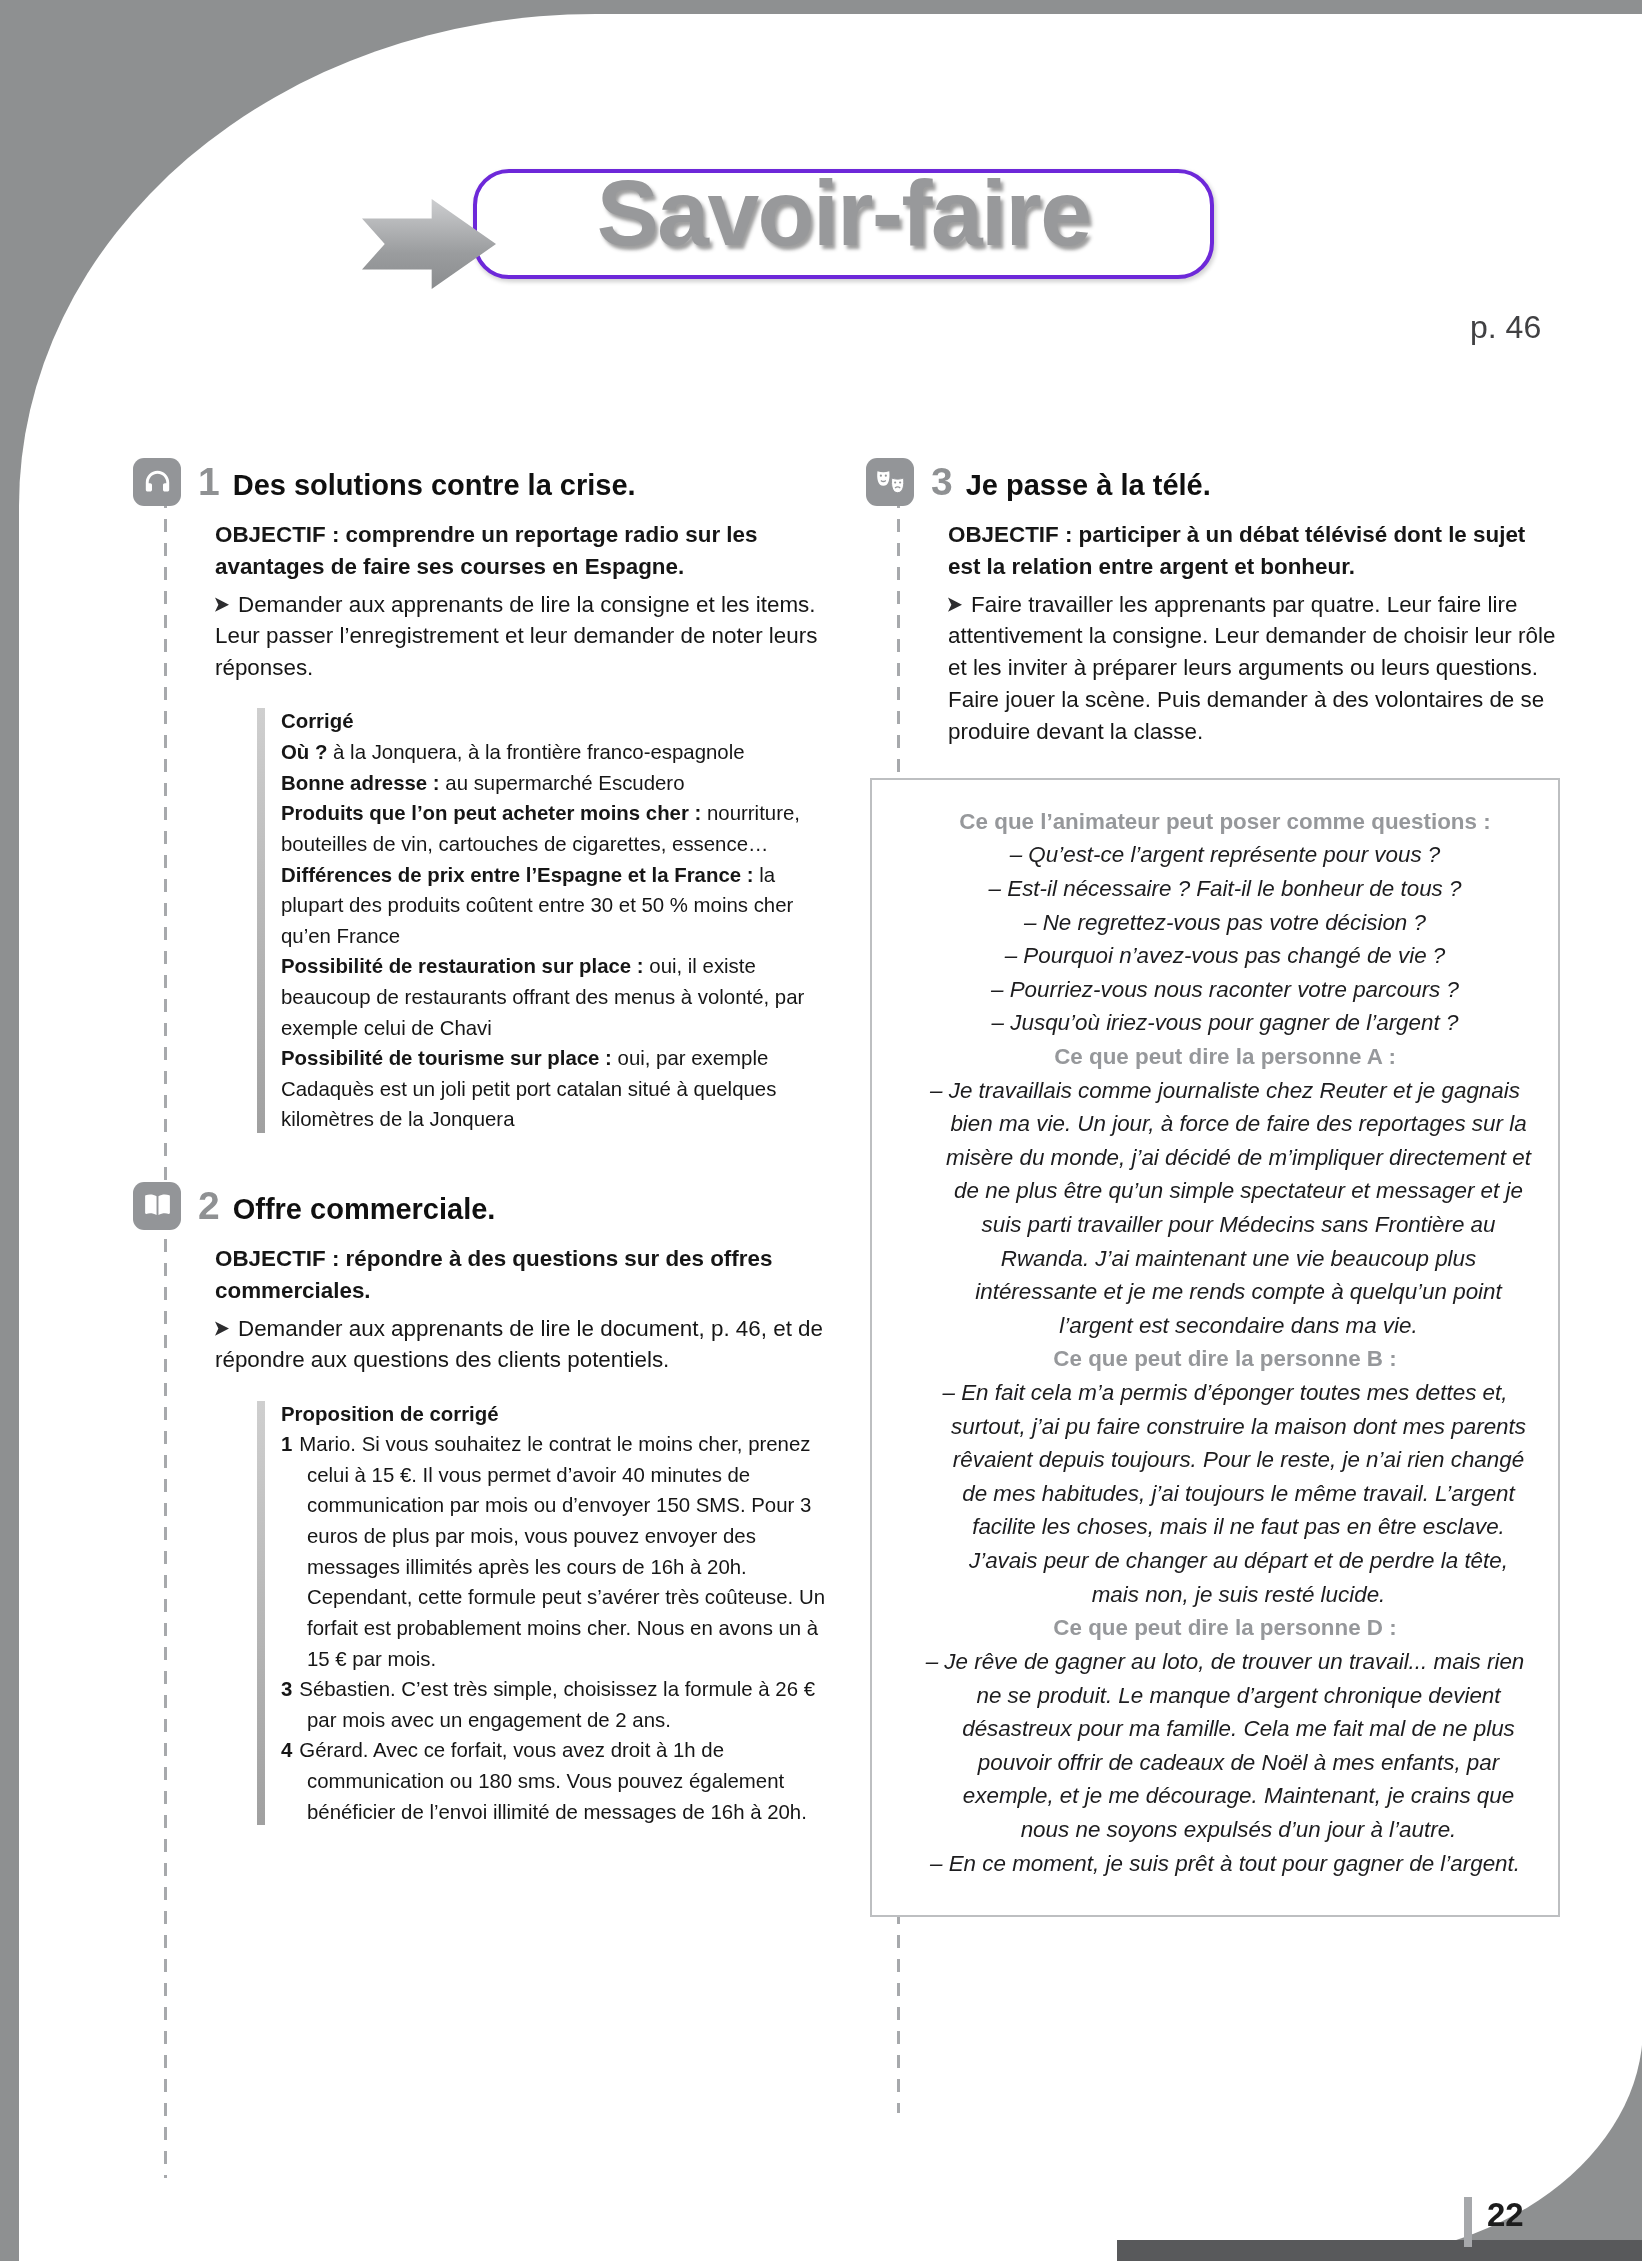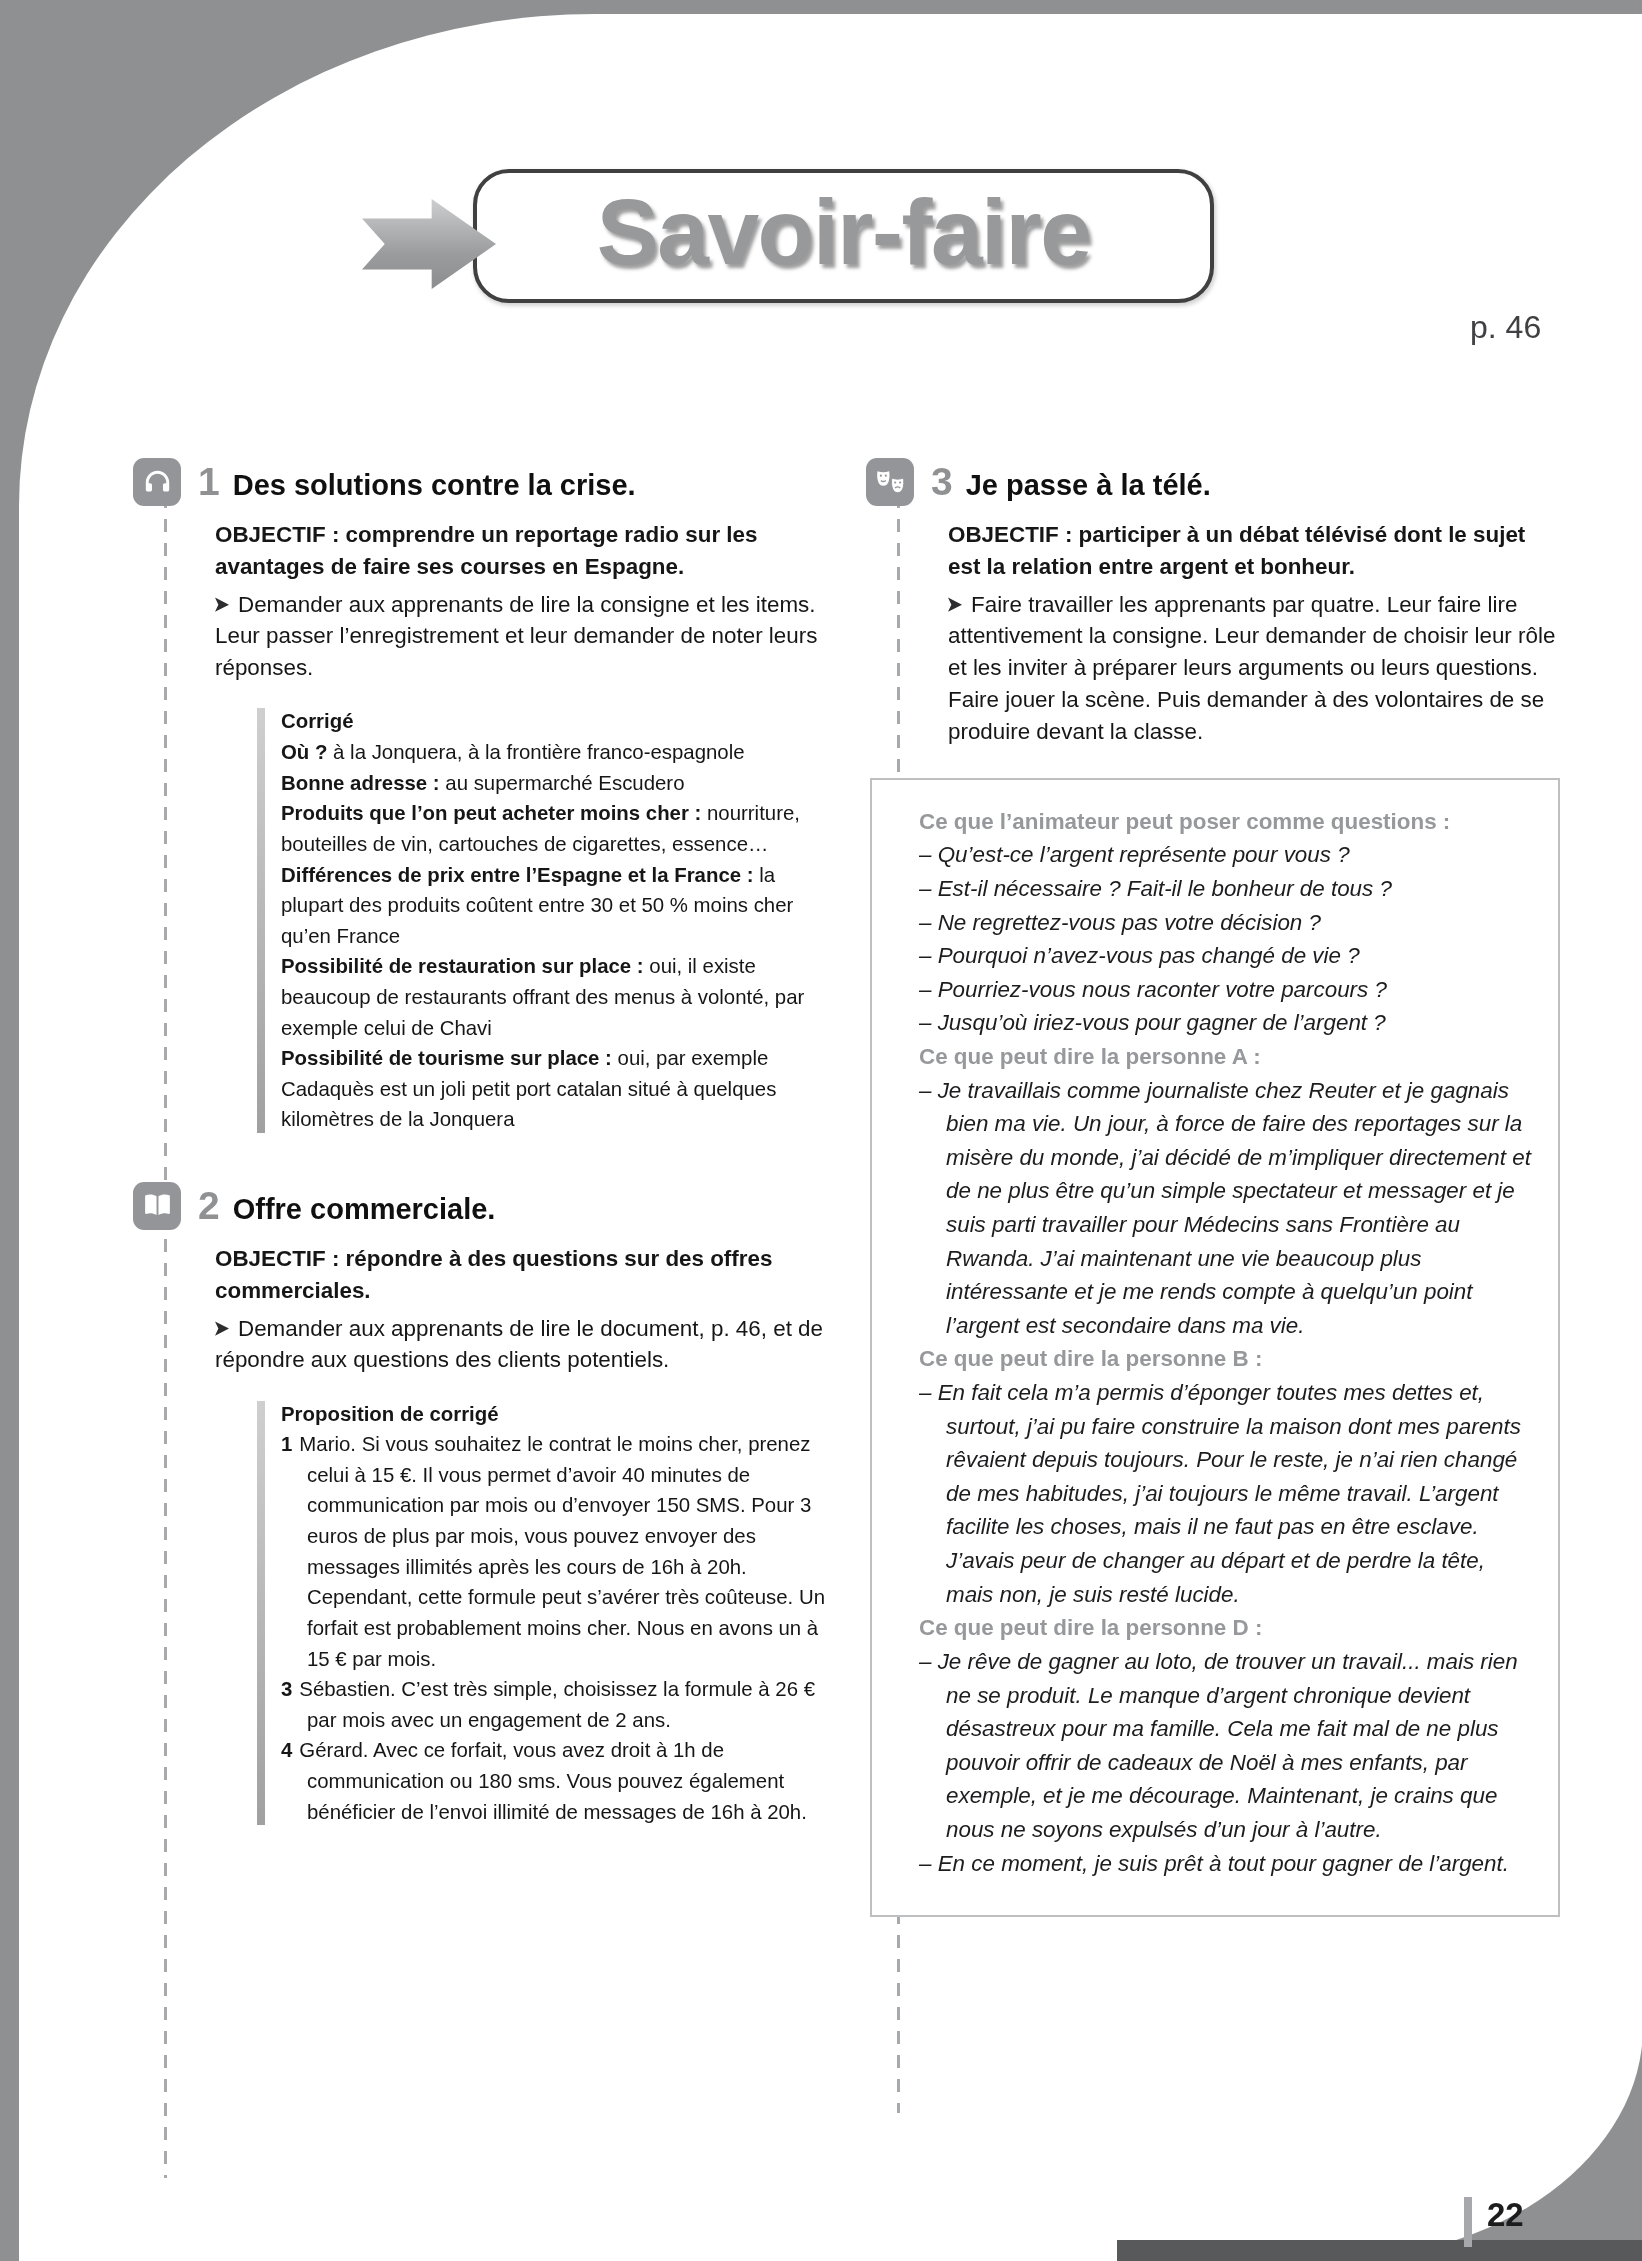--- a/index.html
+++ b/index.html
@@ -29,23 +29,23 @@
   .dash-right { left:897px; top:495px; height:1618px; }
 
   
   .title-arrow {
     position:absolute; left:362px; top:197px; width:134px; height:94px;
     background:linear-gradient(180deg,#cfd0d2 0%,#9a9c9e 60%,#8a8c8e 100%);
     clip-path:polygon(0 23%,52% 23%,52% 2%,100% 50%,52% 98%,52% 77%,0 77%,17% 50%);
     z-index:4; filter:drop-shadow(2.5px 3.5px 2.5px rgba(0,0,0,.28));
   }
   .title-box {
-    position:absolute; left:473px; top:169px; width:741px; height:134px;
-    background:#fff; border:4px solid #404040; border-radius:36px;
-    display:flex; align-items:center; justify-content:center;
+    position:absolute; left:473px; top:169px; width:741px; height:110px;
+    background:#fff; border:4px solid #6d28d9; border-radius:36px;
+    display:flex; align-items:flex-end; justify-content:center;
     z-index:3; box-shadow:1.5px 2.5px 4.5px rgba(0,0,0,.18);
   }
   .title-text {
     font-size:93px; font-weight:700; color:#98999b; letter-spacing:-1.5px;
     text-shadow:3px 3.5px 3.5px rgba(40,40,40,.45); padding-bottom:8px;
     white-space:nowrap;
   }
   .p46 { position:absolute; left:1470px; top:309px; font-size:32px; color:#414143; z-index:3; }
 
   
@@ -86,21 +86,21 @@
   .ni b { padding-right:7px; }
   .ni.cont { text-indent:0; }
 
   .sec2 { margin-top:47px; }
 
   
   .graybox {
     margin:30px 0 0 4px; background:#fff; border:2px solid #bdbfc1;
     padding:25px 27px 35px 47px;
     font-size:22.4px; line-height:1.5; color:#1d1d1f;
-    position:relative; z-index:1;
+    position:relative; z-index:1;text-align:center;
   }
   .gb-h { font-weight:700; color:#96989b; }
   .gb-line { font-style:italic; padding-left:27px; text-indent:-27px; }
 
   
   .pnum-bar { position:absolute; left:1464px; top:2197px; width:8px; height:50px; background:#a6a8ab; z-index:3; }
   .pnum { position:absolute; left:1487px; top:2196px; font-size:33px; font-weight:700; color:#1c1c1c; z-index:3; }
 </style>
 </head>
 <body>

